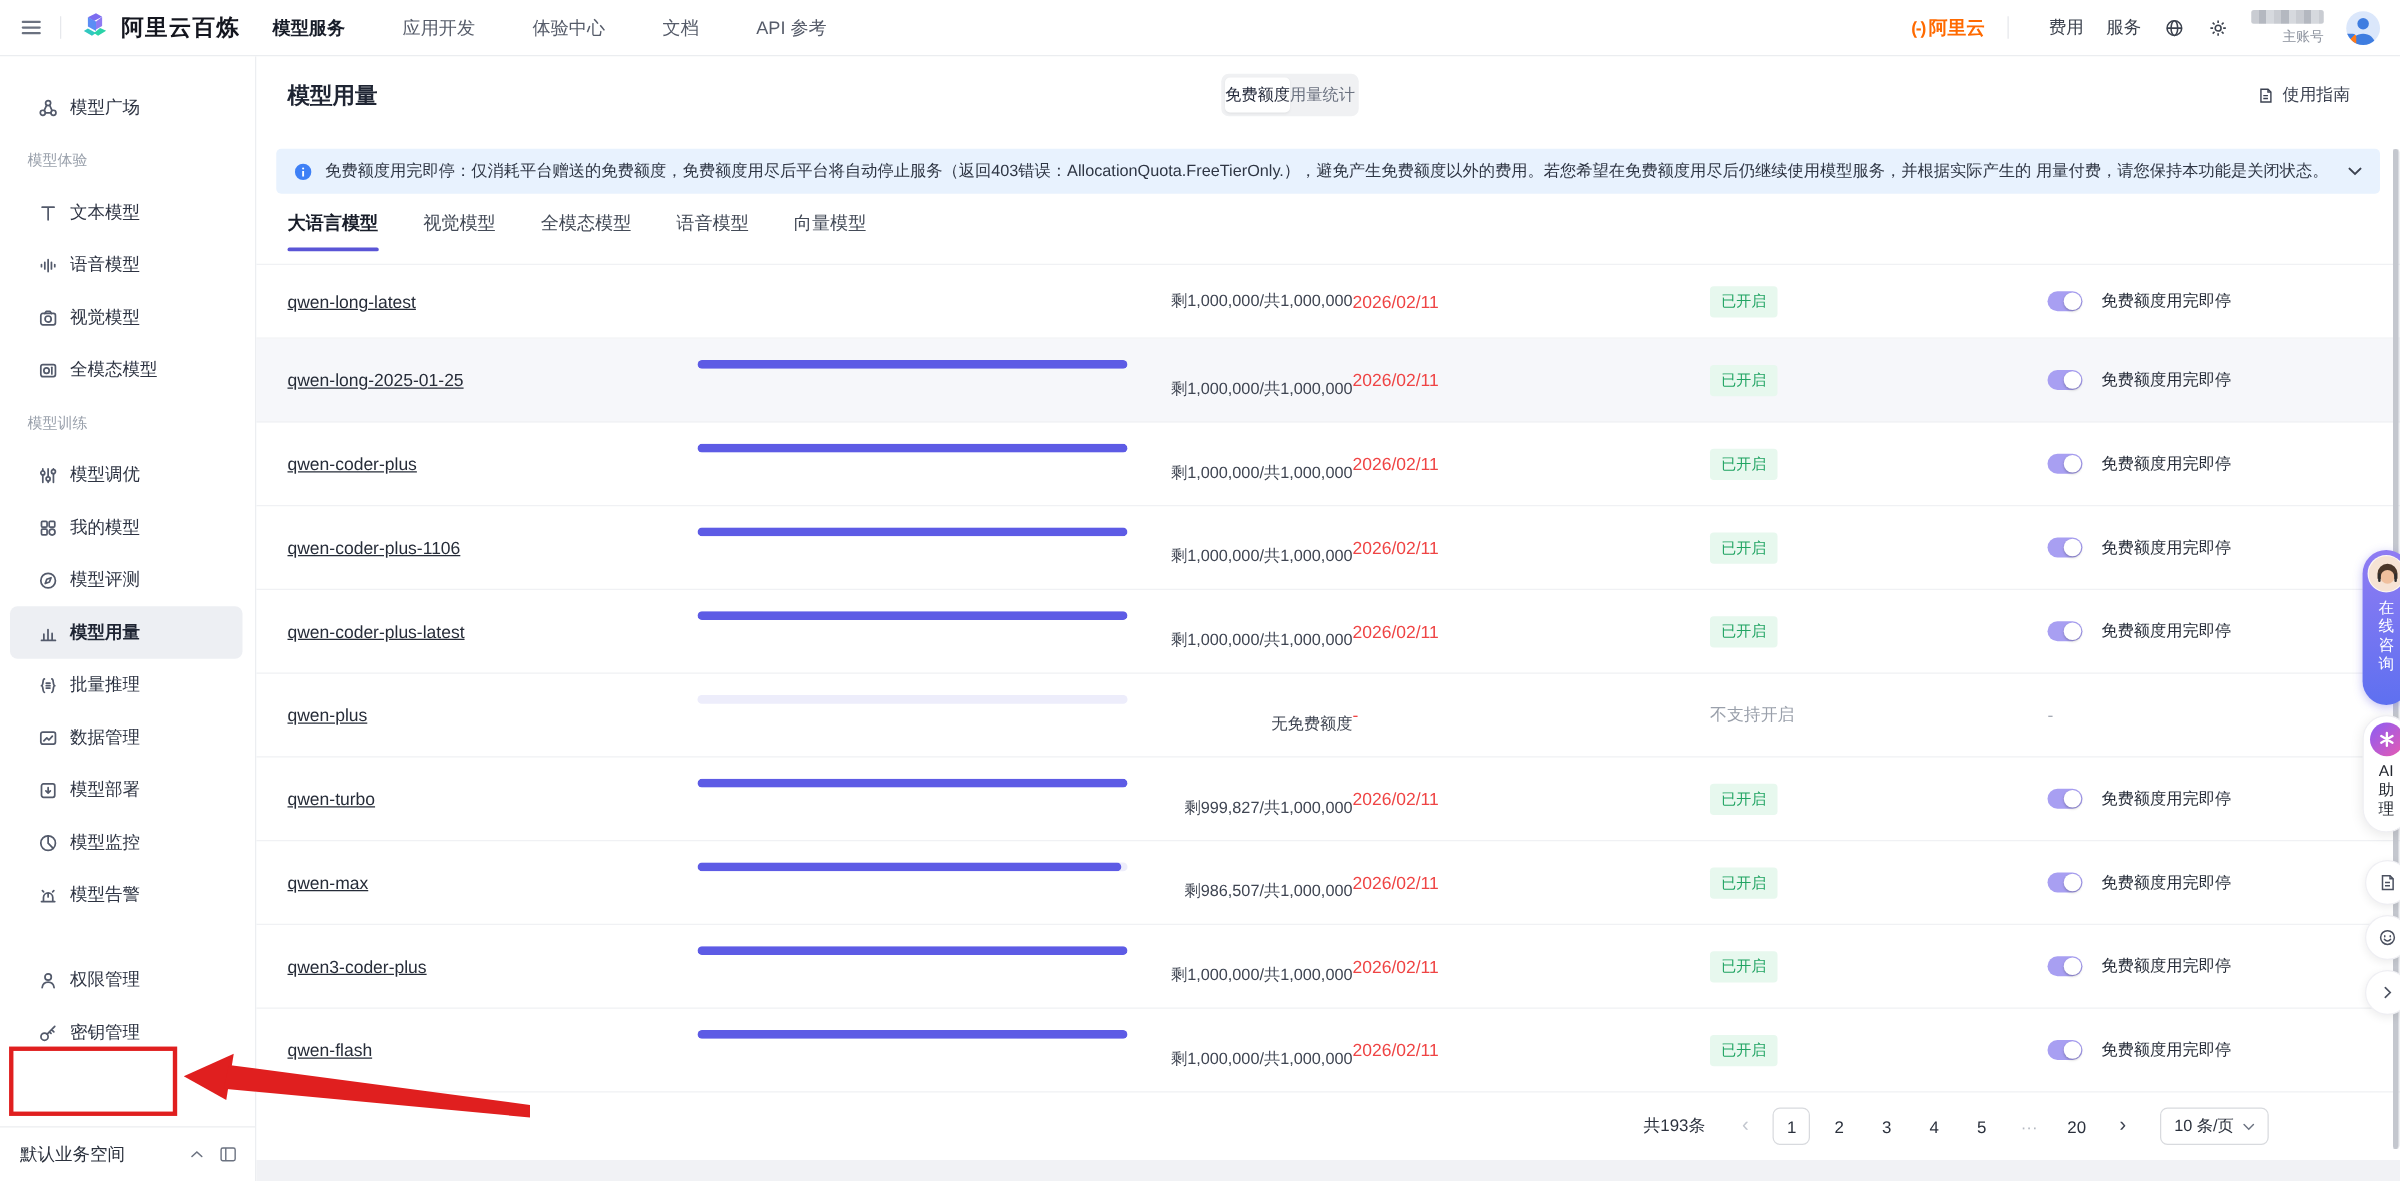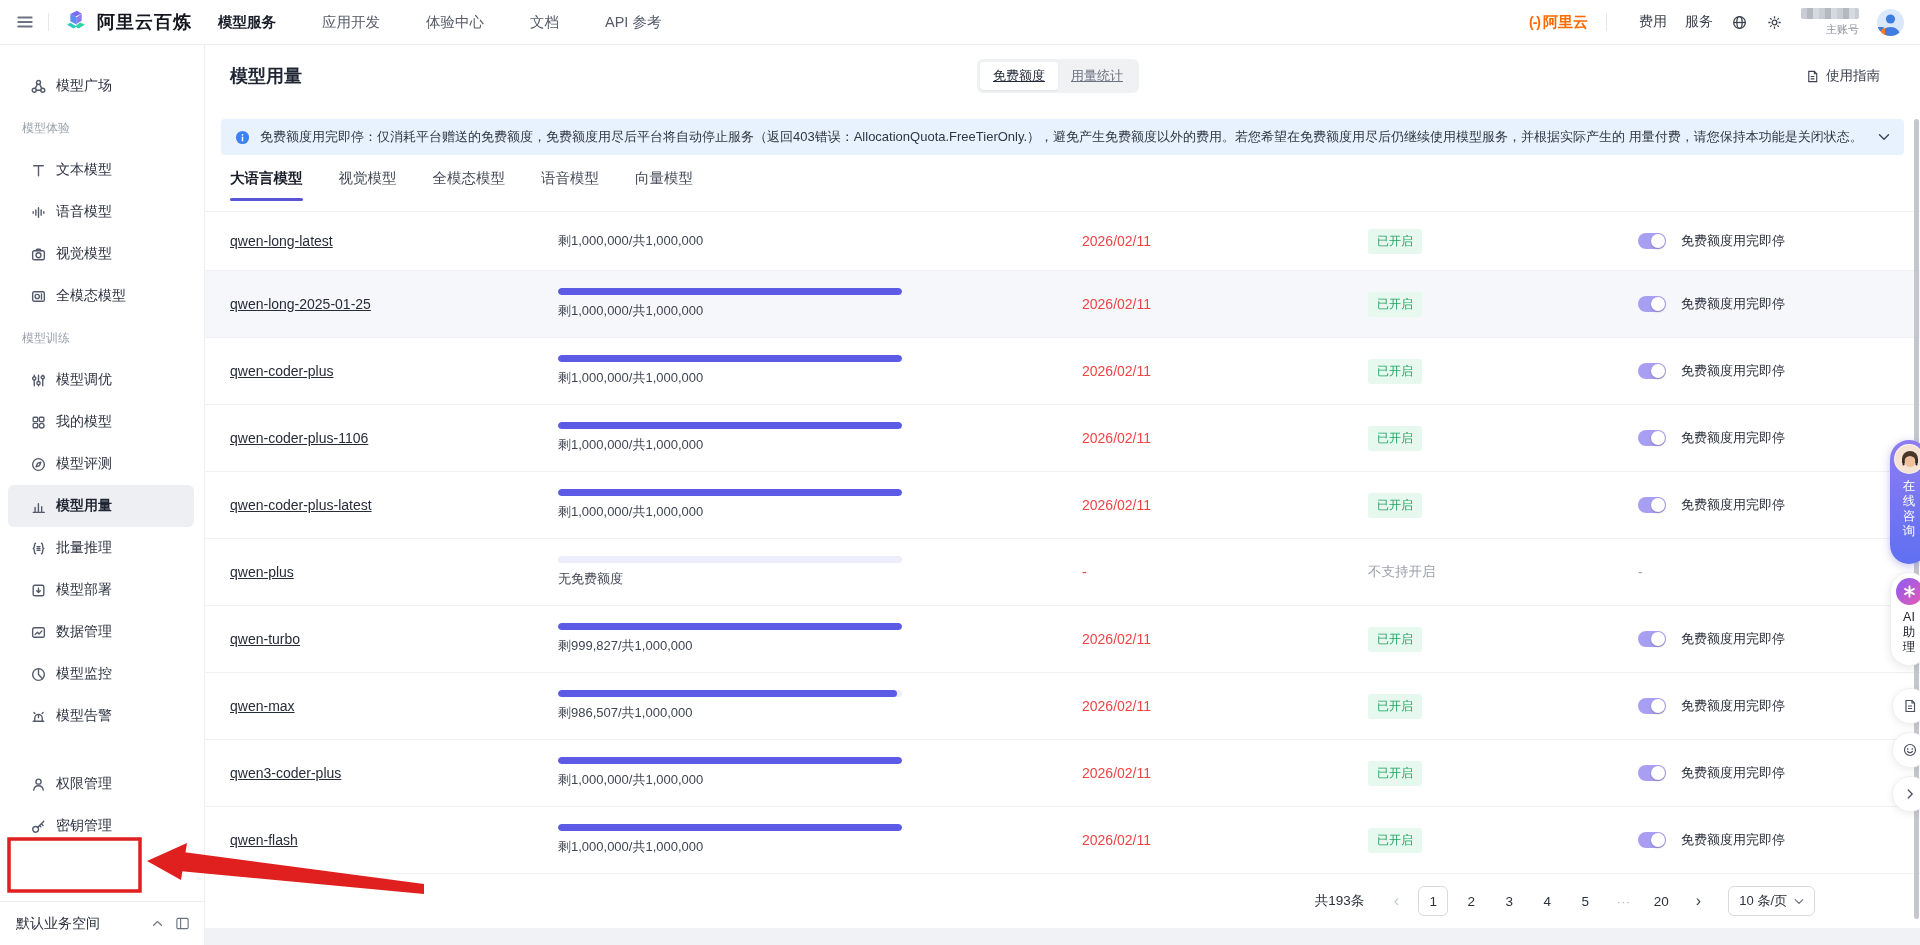--- a/index.html
+++ b/index.html
@@ -43,42 +43,42 @@
   .workspace { position:absolute; bottom:0; left:0; width:100%; height:44px; border-top:1px solid #ebedf0;
     display:flex; align-items:center; padding:0 14px 0 16px; }
   .workspace .ws-label { font-size:14px; color:#2b313d; }
   .workspace .ws-icons { margin-left:auto; display:flex; align-items:center; gap:12px; color:#6b7280; }
 
   
   .main { flex:1; display:flex; flex-direction:column; background:#fff; min-width:0; }
   .page-header { height:56px; display:flex; align-items:center; padding:6px 40px 0 25px; position:relative; }
   .page-title { font-size:18px; font-weight:bold; color:#1f2533; }
   .segmented { position:absolute; left:772px; top:14px; background:#f0f1f3; border-radius:6px; padding:3px; display:flex; }
-  .seg-btn { font-size:13px; padding:5px 13px; border-radius:4px; color:#6b7280; cursor:pointer; white-space:nowrap;text-decoration:underline; }
+  .seg-btn { font-size:13px; padding:5px 0; border-radius:4px; color:#6b7280; cursor:pointer; white-space:nowrap; }
   .seg-btn.selected { background:#fff; color:#23293a; box-shadow:0 1px 2px rgba(0,0,0,.06); }
   .guide { margin-left:auto; display:flex; align-items:center; gap:6px; font-size:13.5px; color:#3b4150; cursor:pointer; }
 
   .banner { margin:18px 16px 0 16px; height:36px; background:#e8f2fe; border-radius:4px; display:flex; align-items:center; padding:0 14px; }
   .banner-text { font-size:13px; color:#2f3644; margin-left:10px; white-space:nowrap; overflow:hidden; }
   .banner-chevron { margin-left:auto; color:#3c4250; cursor:pointer; padding-left:10px; }
 
   .tabs { display:flex; gap:36px; margin:14px 0 0 25px; }
   .tab { cursor:pointer; }
   .tab .tab-label { font-size:14.5px; color:#434a57; }
   .tab.active .tab-label { color:#181d29; font-weight:bold; }
   .tab .underline { height:3px; border-radius:2px; margin-top:10px; background:transparent; }
   .tab.active .underline { background:#5a55d6; }
 
   
   .table { margin-top:10px; border-top:1px solid #f0f1f4; }
   .t-row { display:flex; height:67px; border-bottom:1px solid #f0f1f4; padding-left:25px; align-items:stretch; }
   .t-row.first { height:59px; }
   .t-row.alt { background:#f6f7fa; }
   .c-name { width:328px; flex:none; display:flex; align-items:center; font-size:14px; color:#262c38;text-decoration:underline; }
-  .c-quota { width:524px; flex:none; display:flex; flex-direction:column; justify-content:center; }
+  .c-quota { width:524px; flex:none; display:flex; flex-direction:column; justify-content:center;text-align:right; }
   .c-quota .bar-track { width:344px; height:7px; border-radius:4px; background:#ededfb; overflow:hidden; margin-bottom:7px; }
   .c-quota .bar-fill { height:100%; border-radius:4px; background:#5d5be5; }
   .c-quota .quota-text { font-size:13px; color:#3f4552; }
   .c-date { width:286px; flex:none; display:flex; align-items:center; font-size:14px; color:#ef4444; }
   .c-status { width:270px; flex:none; display:flex; align-items:center; }
   .badge-on { font-size:12px; color:#21a463; background:#e7f8ee; border-radius:3px; padding:4px 9px; }
   .status-muted { font-size:13.5px; color:#9aa0ab; }
   .c-toggle { flex:1; display:flex; align-items:center; gap:15px; }
   .toggle { width:28px; height:16px; border-radius:8px; background:#a89ff2; position:relative; cursor:pointer; flex:none; }
   .toggle .knob { position:absolute; top:1px; left:13px; width:14px; height:14px; border-radius:50%; background:#fff; box-shadow:0 1px 2px rgba(0,0,0,.25); }
@@ -275,34 +275,34 @@
           <span class="icn">
             <svg viewBox="0 0 16 16" width="17" height="17" fill="none" stroke="currentColor" stroke-width="1.3" stroke-linecap="round" stroke-linejoin="round">
               <path d="M5.2 3C3.6 3 4.6 8 3 8c1.6 0 .6 5 2.2 5M10.8 3c1.6 0 .6 5 2.2 5-1.6 0-.6 5-2.2 5M6.6 6.2h2.8M6.6 8h2.8M6.6 9.8h2.8"></path>
             </svg>
           </span>
           <span class="lbl">批量推理</span>
         </div>
         <div class="side-item">
           <span class="icn">
             <svg viewBox="0 0 16 16" width="17" height="17" fill="none" stroke="currentColor" stroke-width="1.3" stroke-linecap="round" stroke-linejoin="round">
+              <rect x="2.5" y="3.5" width="11" height="9" rx="1.5"></rect>
+              <path d="M4.8 10l2.2-2.2 1.6 1.6 2.6-2.9"></path>
+            </svg>
+          </span>
+          <span class="lbl">数据管理</span>
+        </div>
+        <div class="side-item">
+          <span class="icn">
+            <svg viewBox="0 0 16 16" width="17" height="17" fill="none" stroke="currentColor" stroke-width="1.3" stroke-linecap="round" stroke-linejoin="round">
               <rect x="3" y="3" width="10" height="10" rx="1.5"></rect>
               <path d="M8 5.8v4M6.3 8.2L8 9.9l1.7-1.7"></path>
             </svg>
           </span>
           <span class="lbl">模型部署</span>
-        </div>
-        <div class="side-item">
-          <span class="icn">
-            <svg viewBox="0 0 16 16" width="17" height="17" fill="none" stroke="currentColor" stroke-width="1.3" stroke-linecap="round" stroke-linejoin="round">
-              <rect x="2.5" y="3.5" width="11" height="9" rx="1.5"></rect>
-              <path d="M4.8 10l2.2-2.2 1.6 1.6 2.6-2.9"></path>
-            </svg>
-          </span>
-          <span class="lbl">数据管理</span>
         </div>
         <div class="side-item">
           <span class="icn">
             <svg viewBox="0 0 16 16" width="17" height="17" fill="none" stroke="currentColor" stroke-width="1.3" stroke-linecap="round" stroke-linejoin="round">
               <circle cx="8" cy="8" r="5.5"></circle>
               <path d="M8 8V2.5M8 8l3.8 3.9"></path>
             </svg>
           </span>
           <span class="lbl">模型监控</span>
         </div>

